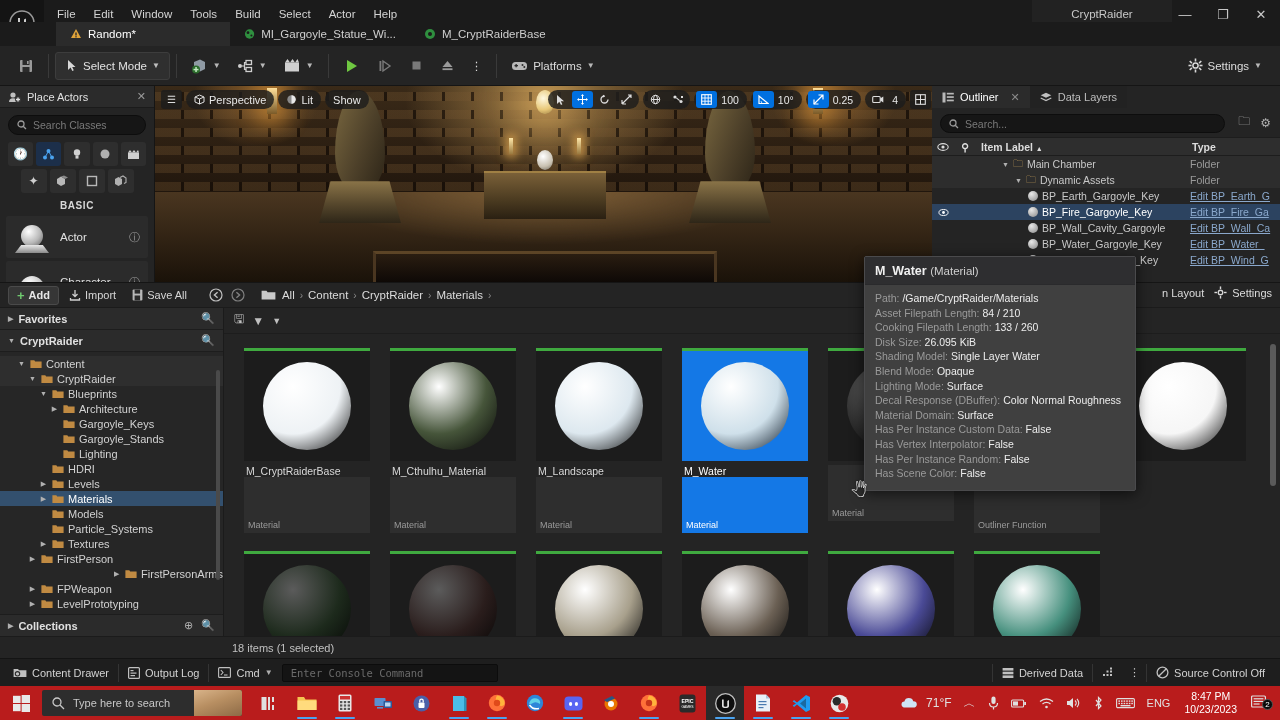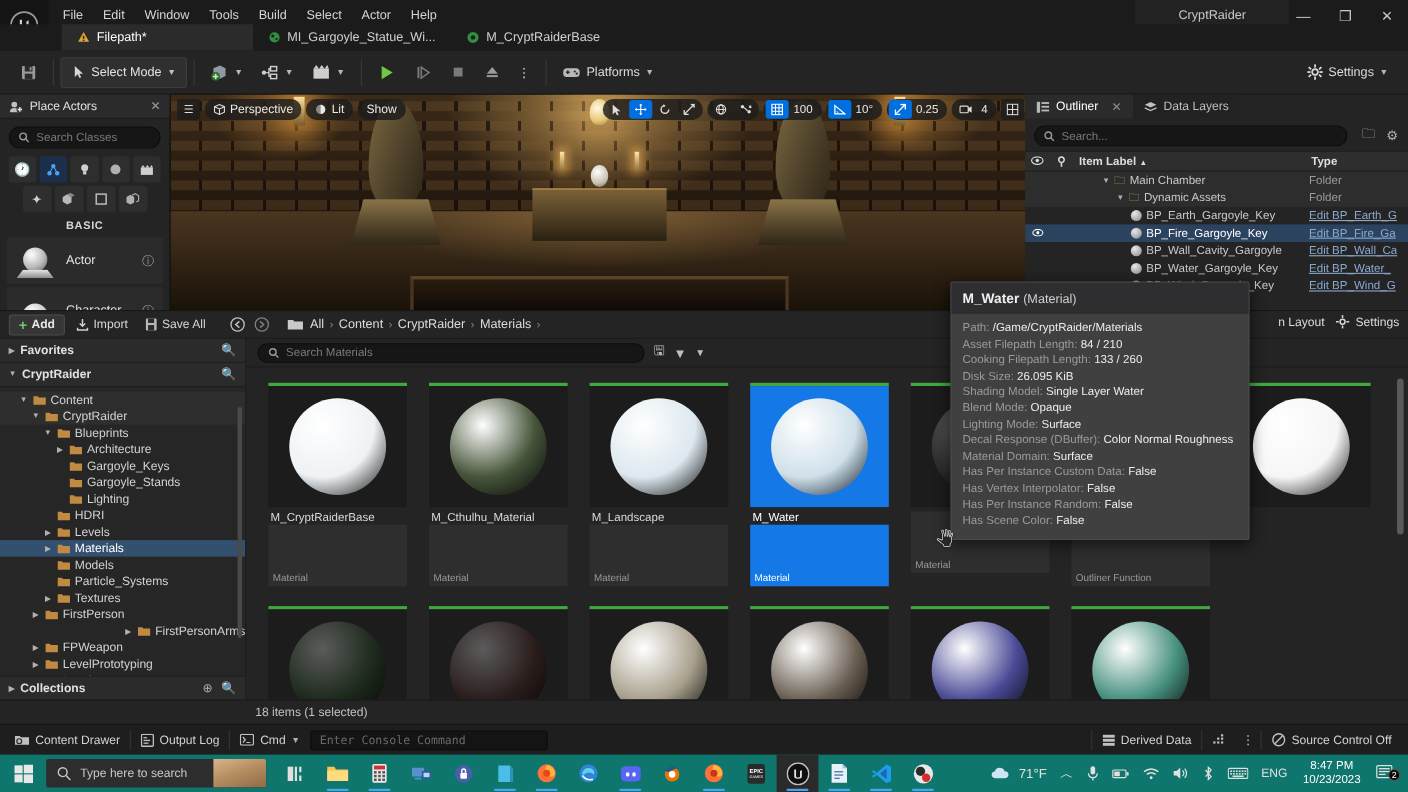--- a/index.html
+++ b/index.html
@@ -363,21 +363,21 @@
     width:216px; height:18px; background:#141414; border:1px solid #0c0c0c;
     border-radius:2px; display:flex; align-items:center; padding:0 8px;
     color:#6a6a6a; font-size:10.5px;
     font-family:"DejaVu Sans Mono","Liberation Mono",monospace;
   }
   .sb-right { margin-left:auto; display:flex; align-items:center; gap:0; padding-right:6px; }
 
   
   .taskbar {
     position:absolute; left:0; top:686px; width:1280px; height:34px;
-    background:#0f766e; display:flex; align-items:center;
+    background:#b91c1c; display:flex; align-items:center;
   }
   .tb-start { width:42px; height:34px; display:flex; align-items:center; justify-content:center; }
   .tb-search {
     width:200px; height:26px; background:#2d2d2d; border-radius:2px;
     display:flex; align-items:center; gap:8px; padding:0 10px;
     color:#c8c8c8; font-size:11px; position:relative; overflow:hidden;
   }
   .tb-search .sphinx {
     position:absolute; right:0; top:0; width:48px; height:26px;
     background:linear-gradient(160deg,#d9b48a 0%,#b88f62 45%,#8d6a46 100%);
@@ -457,21 +457,21 @@
     </div>
   </div>
 
   <div class="tabsrow">
     <div class="tab active" style="left:56px;width:174px;">
       <svg class="tab-ic" viewBox="0 0 12 12">
         <path d="M6 1 L11 10 L1 10 Z" fill="#e0a33a"></path>
         <rect x="5.3" y="4.5" width="1.4" height="3" fill="#2b2b2b"></rect>
         <rect x="5.3" y="8.2" width="1.4" height="1.2" fill="#2b2b2b"></rect>
       </svg>
-      <span>Filepath*</span>
+      <span>Random*</span>
     </div>
     <div class="tab" style="left:230px;width:180px;">
       <svg class="tab-ic" viewBox="0 0 12 12">
         <circle cx="6" cy="6" r="5" fill="#2f8f3f"></circle>
         <circle cx="4.3" cy="4.6" r="1.5" fill="#1b1b1b"></circle>
         <circle cx="8" cy="7.6" r="1.1" fill="#1b1b1b"></circle>
       </svg>
       <span>MI_Gargoyle_Statue_Wi...</span>
     </div>
     <div class="tab" style="left:410px;width:164px;">
@@ -1146,27 +1146,20 @@
           <span>Collections</span>
           <span class="sp">
             <span>⊕</span>
             <span>🔍</span>
           </span>
         </div>
       </div>
 
       <div class="cb-main">
         <div class="cb-searchrow">
-          <div class="cb-searchbox">
-            <svg width="10" height="10" viewBox="0 0 10 10">
-              <circle cx="4" cy="4" r="3" fill="none" stroke="#9a9a9a" stroke-width="1.3"></circle>
-              <line x1="6.2" y1="6.2" x2="9" y2="9" stroke="#9a9a9a" stroke-width="1.3"></line>
-            </svg>
-            <span>Search Materials</span>
-          </div>
           <span style="color:#c0c0c0;font-size:12px;">🖫</span>
           <span style="color:#c0c0c0;font-size:12px;">▼</span>
           <span style="color:#c0c0c0;font-size:9px;">▼</span>
         </div>
         <div class="grid" id="asset-grid">
             <div class="tile">
               <div class="tile-inner">
                 <div class="tile-top"></div>
                 <div class="tile-thumb">
                   <div class="sphere" style="background:radial-gradient(circle at 34% 28%, #ffffff, #eef2f5 55%, rgba(0,0,0,.86) 100%);"></div>

